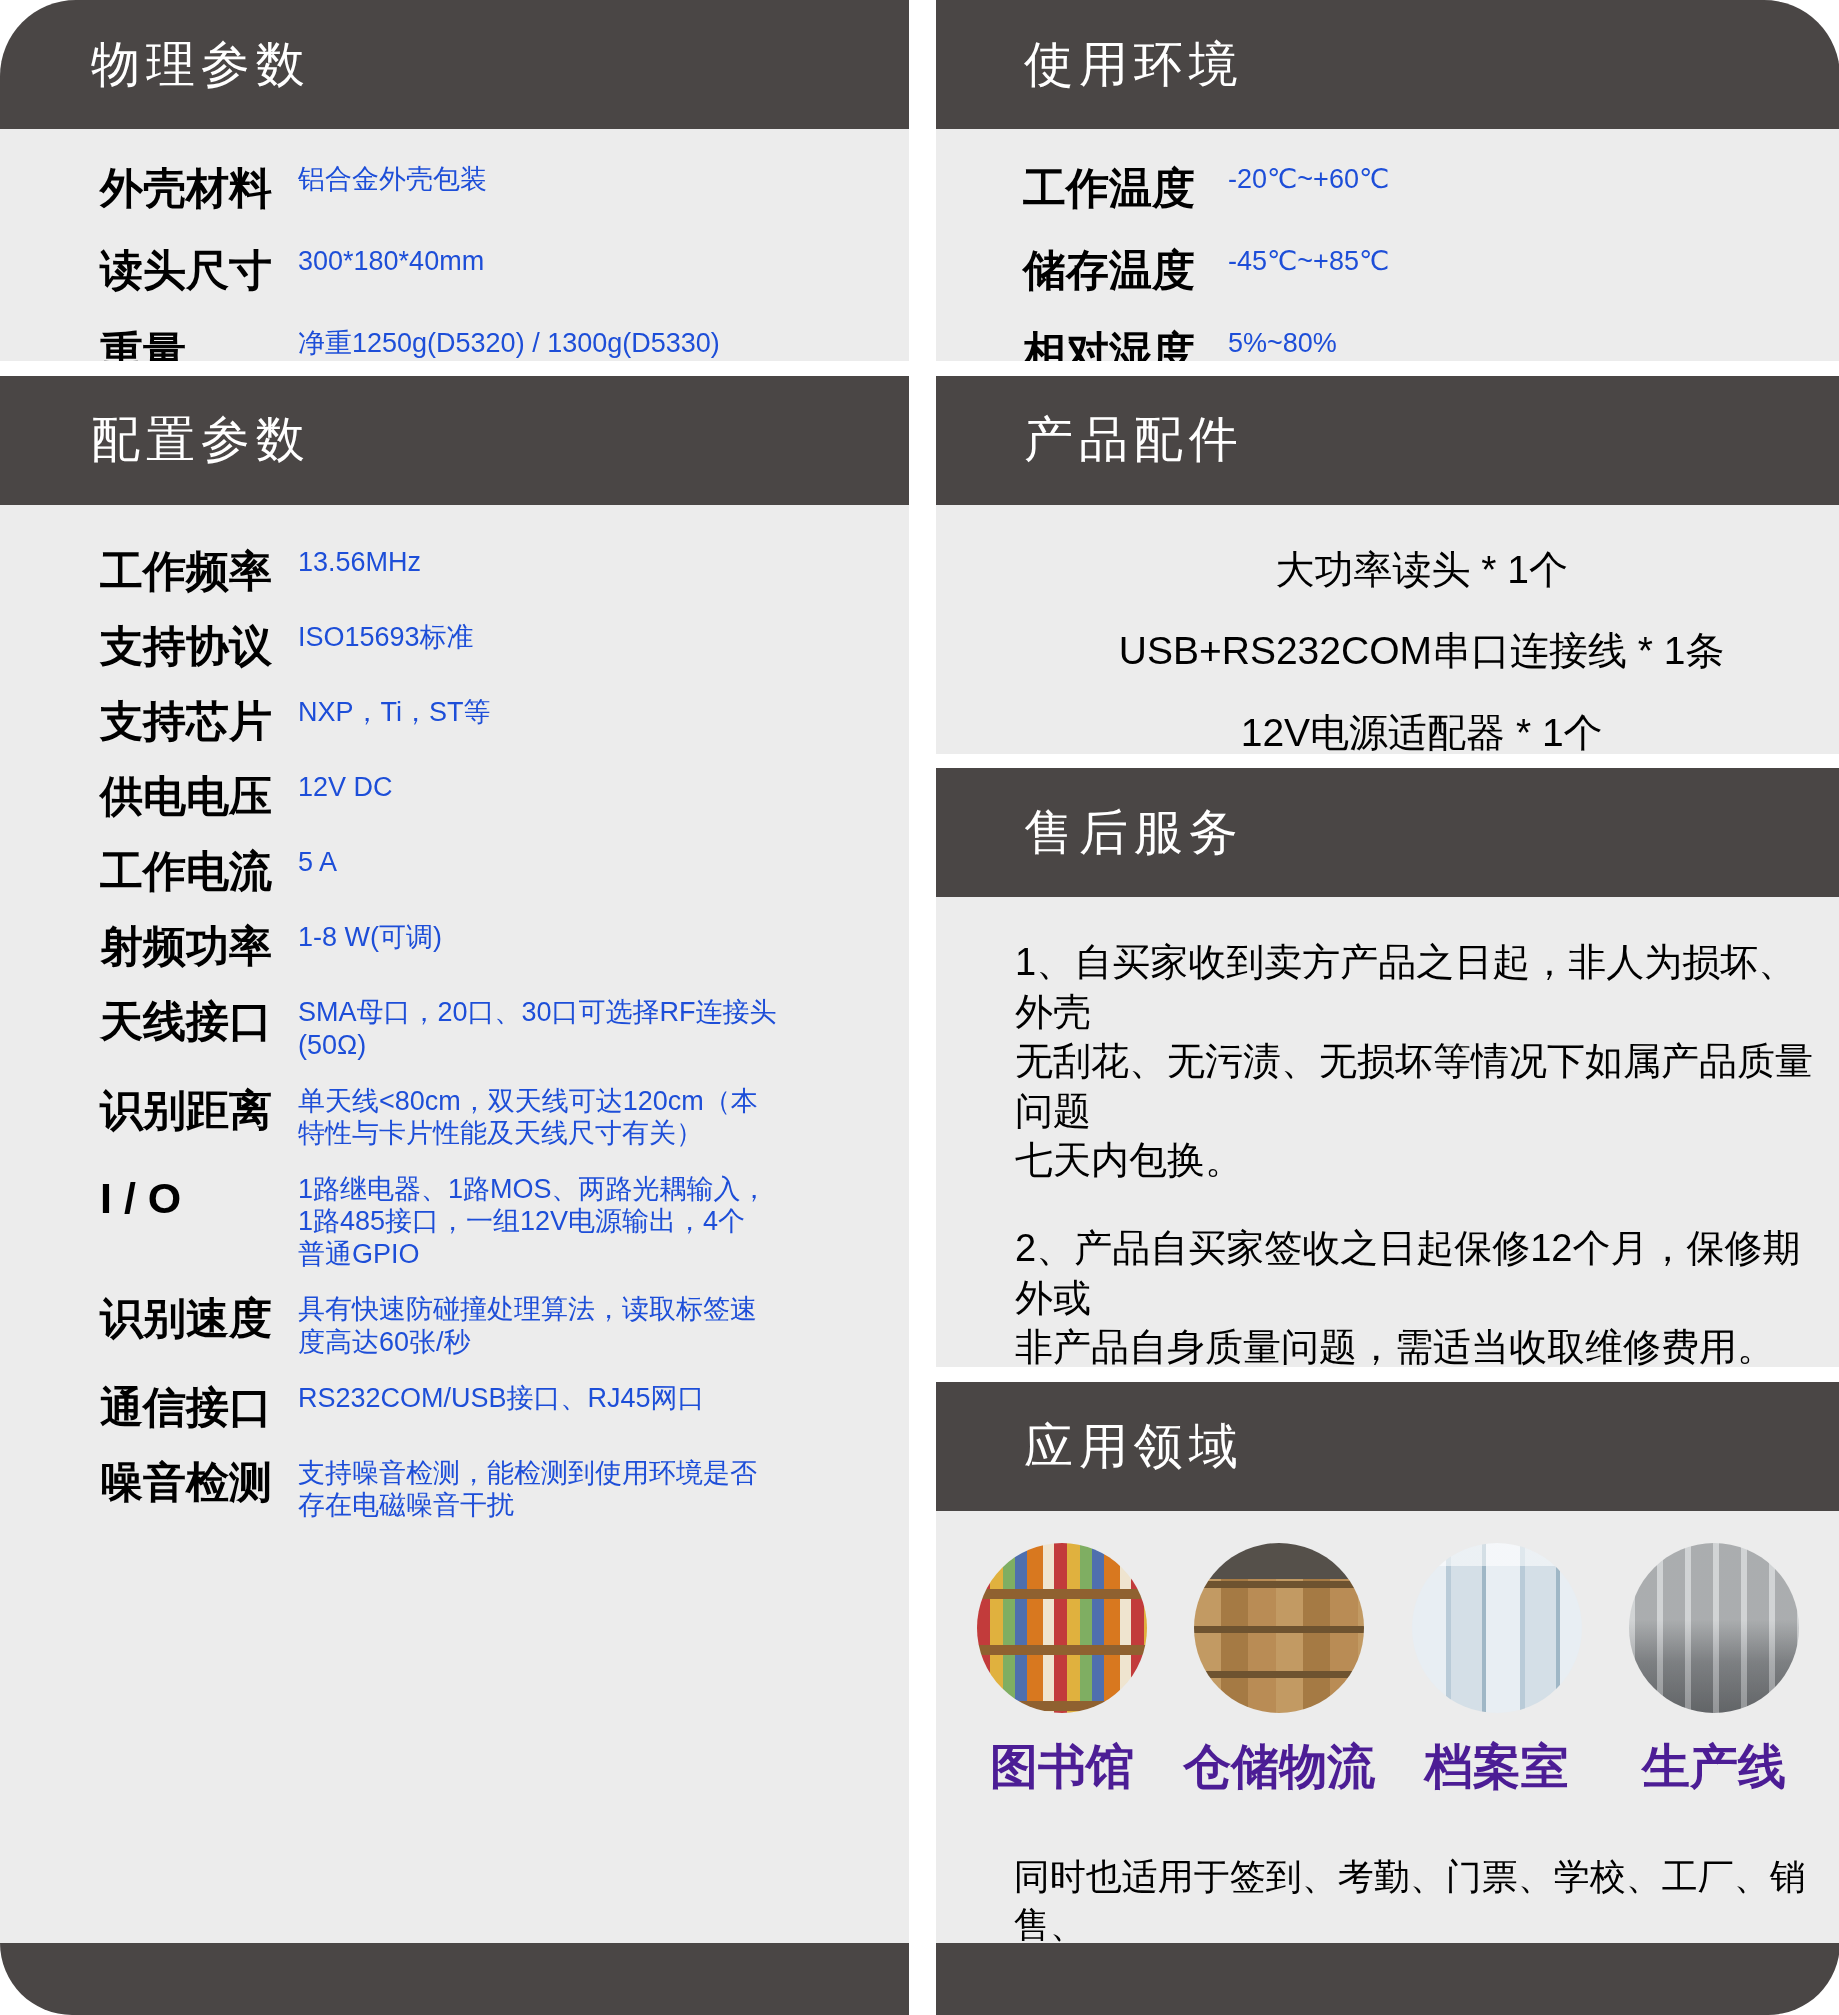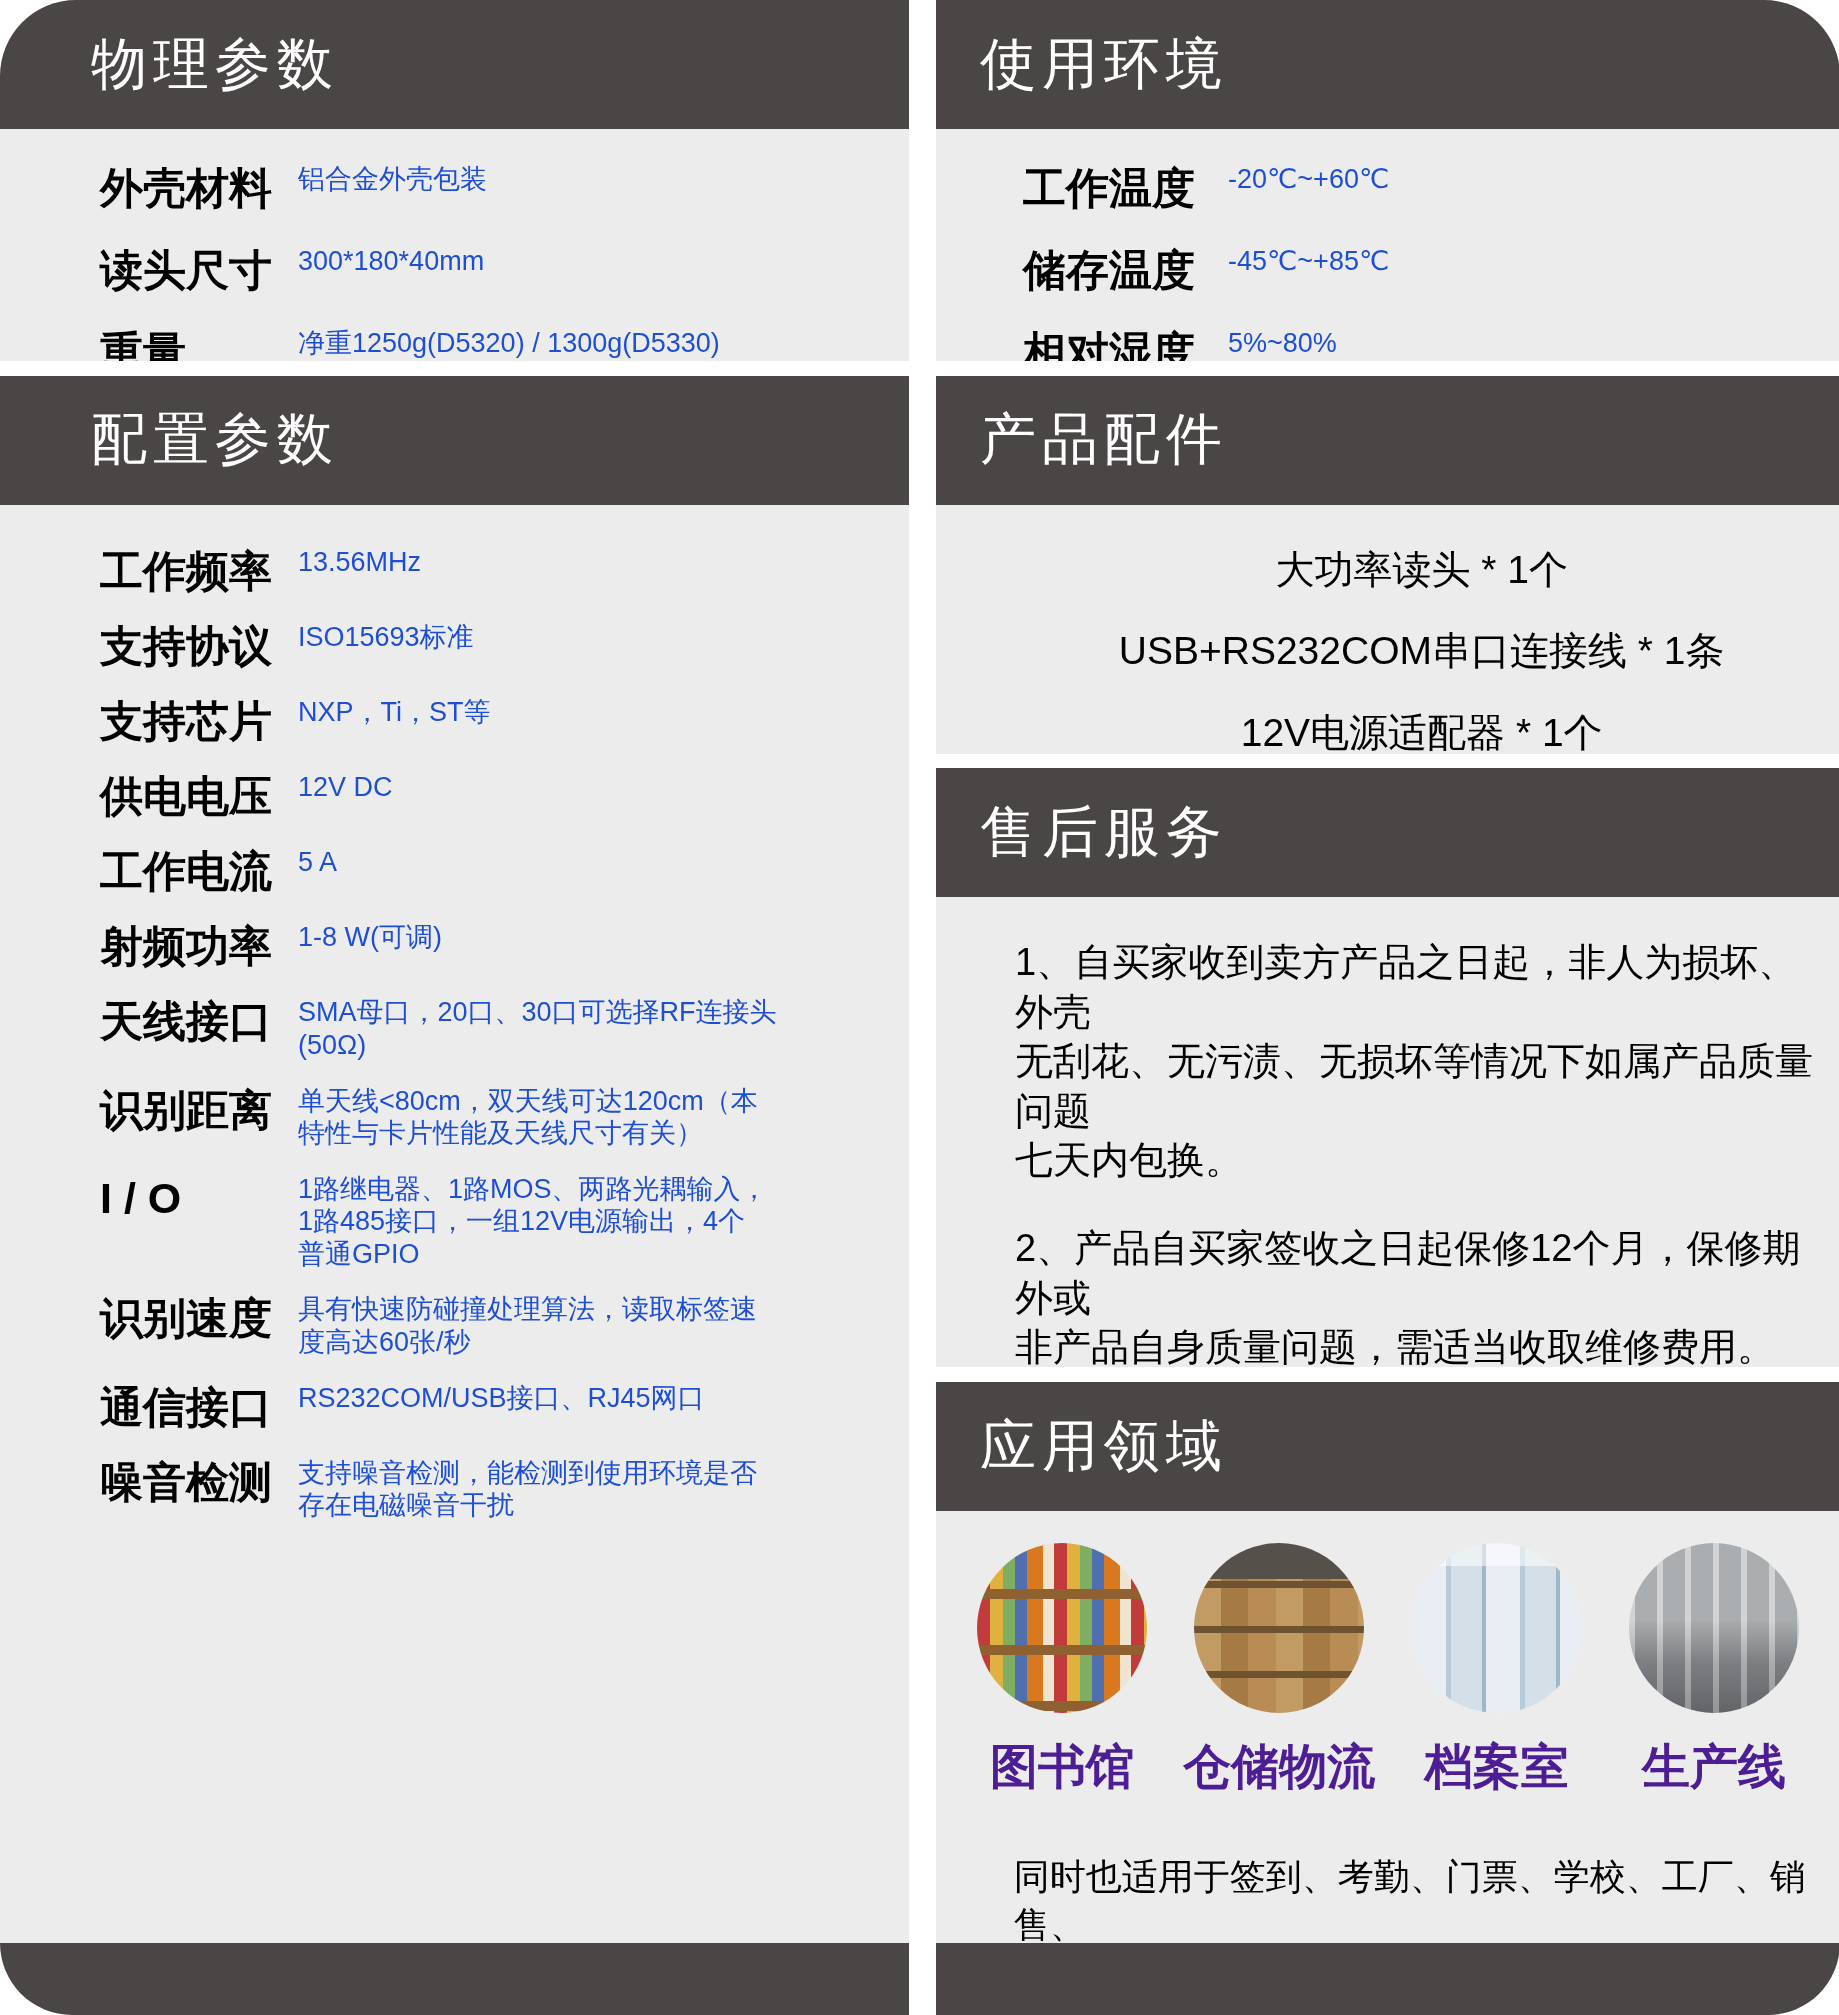--- a/index.html
+++ b/index.html
@@ -8,24 +8,24 @@
     font-family:"Liberation Sans","DejaVu Sans",sans-serif;
     -webkit-font-smoothing:antialiased;overflow:hidden;
   }
   .col{position:absolute;top:0;display:flex;flex-direction:column;height:2015px;}
   .col-left{left:0;width:909px;}
   .col-right{left:936px;width:904px;}
 
   .band{
     flex:0 0 129px;height:129px;background:#4a4645;color:#ffffff;
     display:flex;align-items:center;
-    font-size:56px;font-weight:500;letter-spacing:5.9px;
+    font-size:49px;font-weight:500;letter-spacing:5.9px;
   }
   .band-left{padding-left:91px;}
-  .band-right{padding-left:44px;}
+  .band-right{padding-left:88px;}
   .round-tl{border-top-left-radius:76px;}
   .round-tr{border-top-right-radius:76px;}
 
   .panel{background:#ececec;box-sizing:border-box;overflow:hidden;}
   .gap{flex:0 0 14.7px;height:14.7px;background:#ffffff;}
 
   .footer-bar{flex:0 0 72px;height:72px;background:#4a4645;margin-top:auto;}
   .round-bl{border-bottom-left-radius:76px;}
   .round-br{border-bottom-right-radius:76px;}
 

